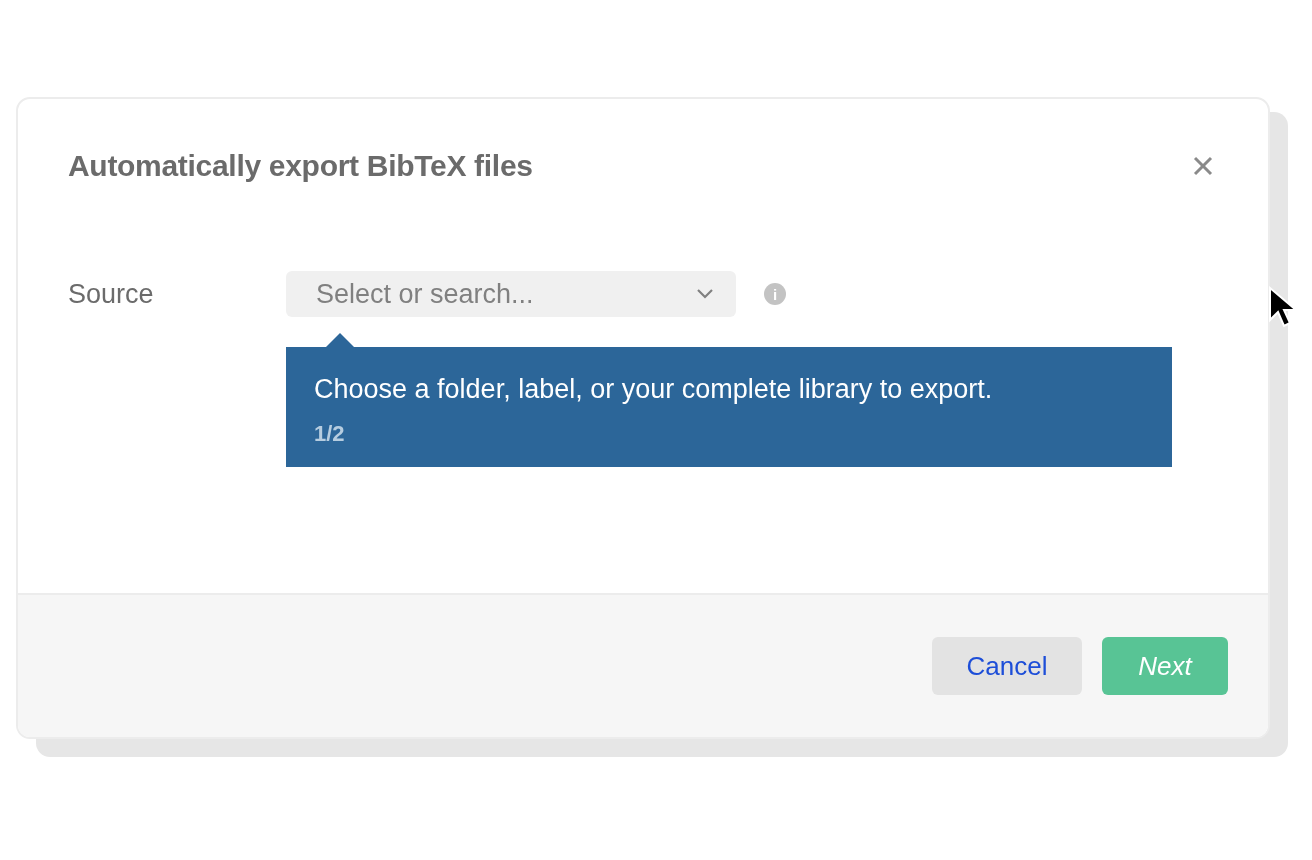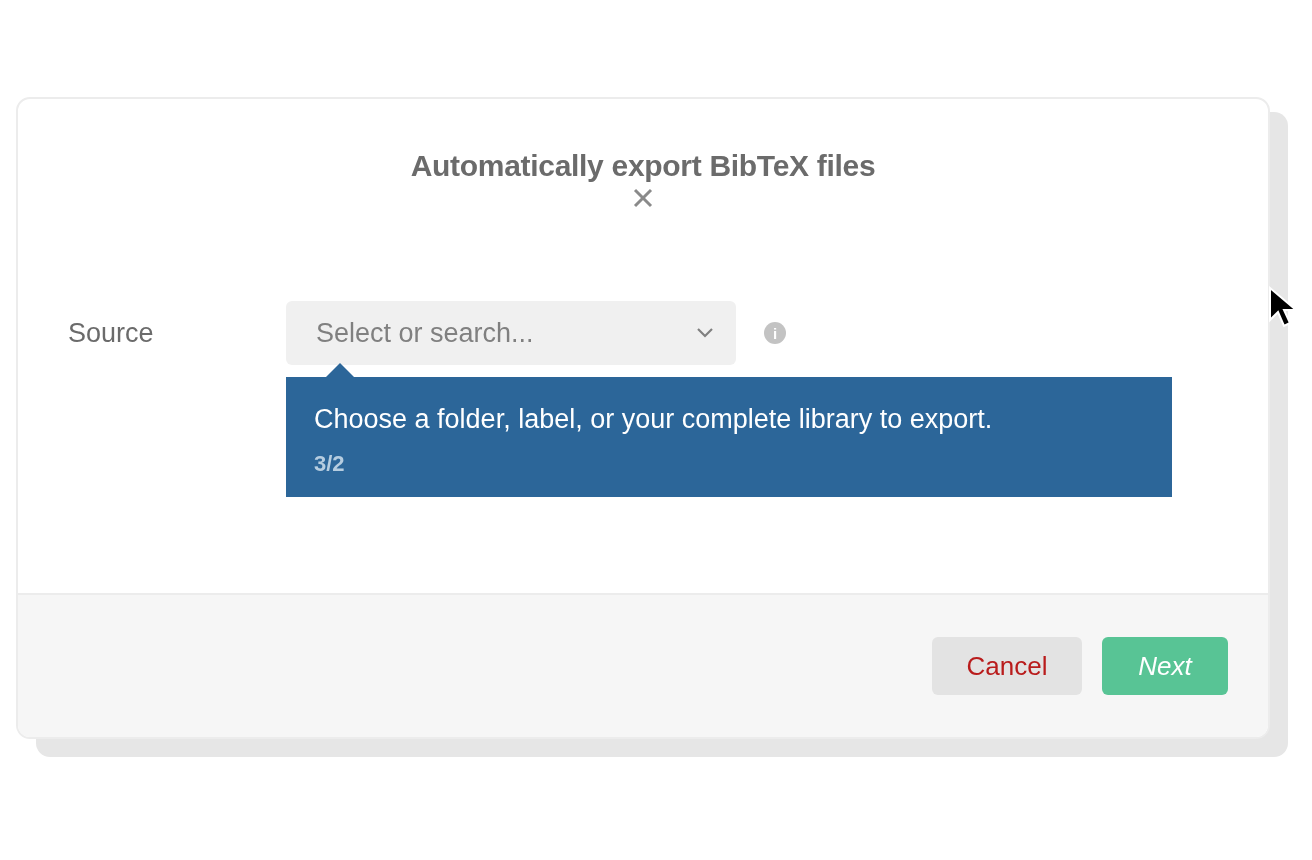--- a/index.html
+++ b/index.html
@@ -34,21 +34,20 @@
     border-radius: 14px;
     overflow: hidden;
     display: flex;
     flex-direction: column;
   }
   .modal-header {
     padding: 50px 50px 0 50px;
     display: flex;
     align-items: center;
     justify-content: space-between;
-    flex-direction: column;
   }
   .modal-title {
     font-size: 30px;
     font-weight: 700;
     color: #6b6b6b;
     letter-spacing: -0.3px;
   }
   .close-btn {
     color: #8a8a8a;
     cursor: pointer;
@@ -80,21 +79,21 @@
     width: 218px;
     flex-shrink: 0;
   }
   .select-wrap {
     position: relative;
     width: 450px;
     flex-shrink: 0;
   }
   .select-input {
     width: 100%;
-    height: 64px;
+    height: 46px;
     background: #f0f0f0;
     border: none;
     border-radius: 6px;
     padding: 0 50px 0 30px;
     font-size: 27px;
     color: #808080;
     cursor: pointer;
     display: flex;
     align-items: center;
   }
@@ -179,21 +178,21 @@
     border-radius: 6px;
     font-size: 26px;
     padding: 0 30px;
     cursor: pointer;
     display: flex;
     align-items: center;
     justify-content: center;
   }
   .btn-cancel {
     background: #e3e3e3;
-    color: #b91c1c;
+    color: #1d4ed8;
     min-width: 150px;
   }
   .btn-next {
     background: #58c495;
     color: #ffffff;
     min-width: 126px;
     font-style: italic;
   }
   .cursor {
     position: absolute;
@@ -233,21 +232,21 @@
             </svg>
         </span>
       </div>
       <div class="info-icon-wrap">
         <span>i</span>
       </div>
     </div>
 
     <div class="tooltip">
       <div class="tooltip-text">Choose a folder, label, or your complete library to export.</div>
-      <div class="tooltip-step">3/2</div>
+      <div class="tooltip-step">1/2</div>
     </div>
   </div>
 
   <div class="modal-footer">
     <button class="btn btn-cancel">Cancel</button>
     <button class="btn btn-next">Next</button>
   </div>
 
 </div>
 

